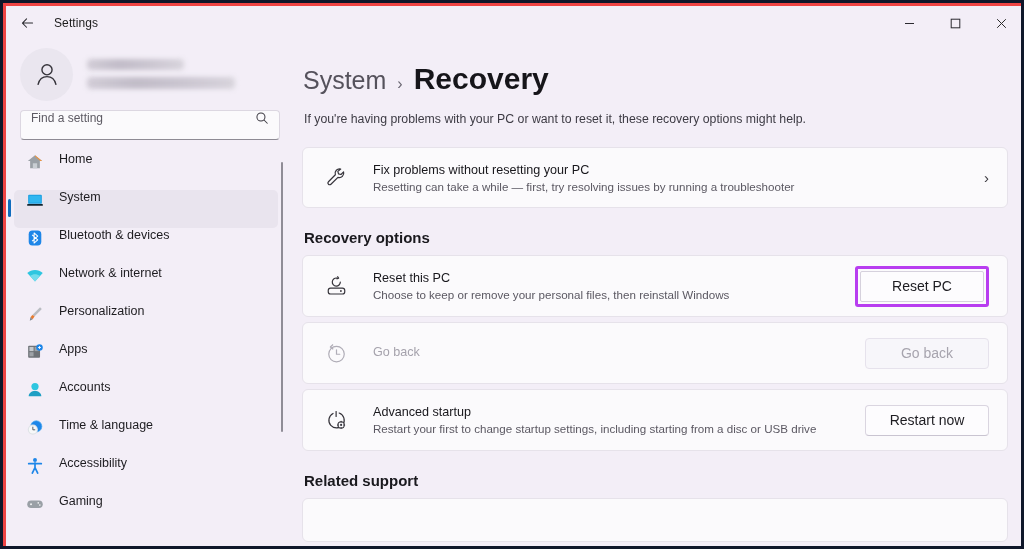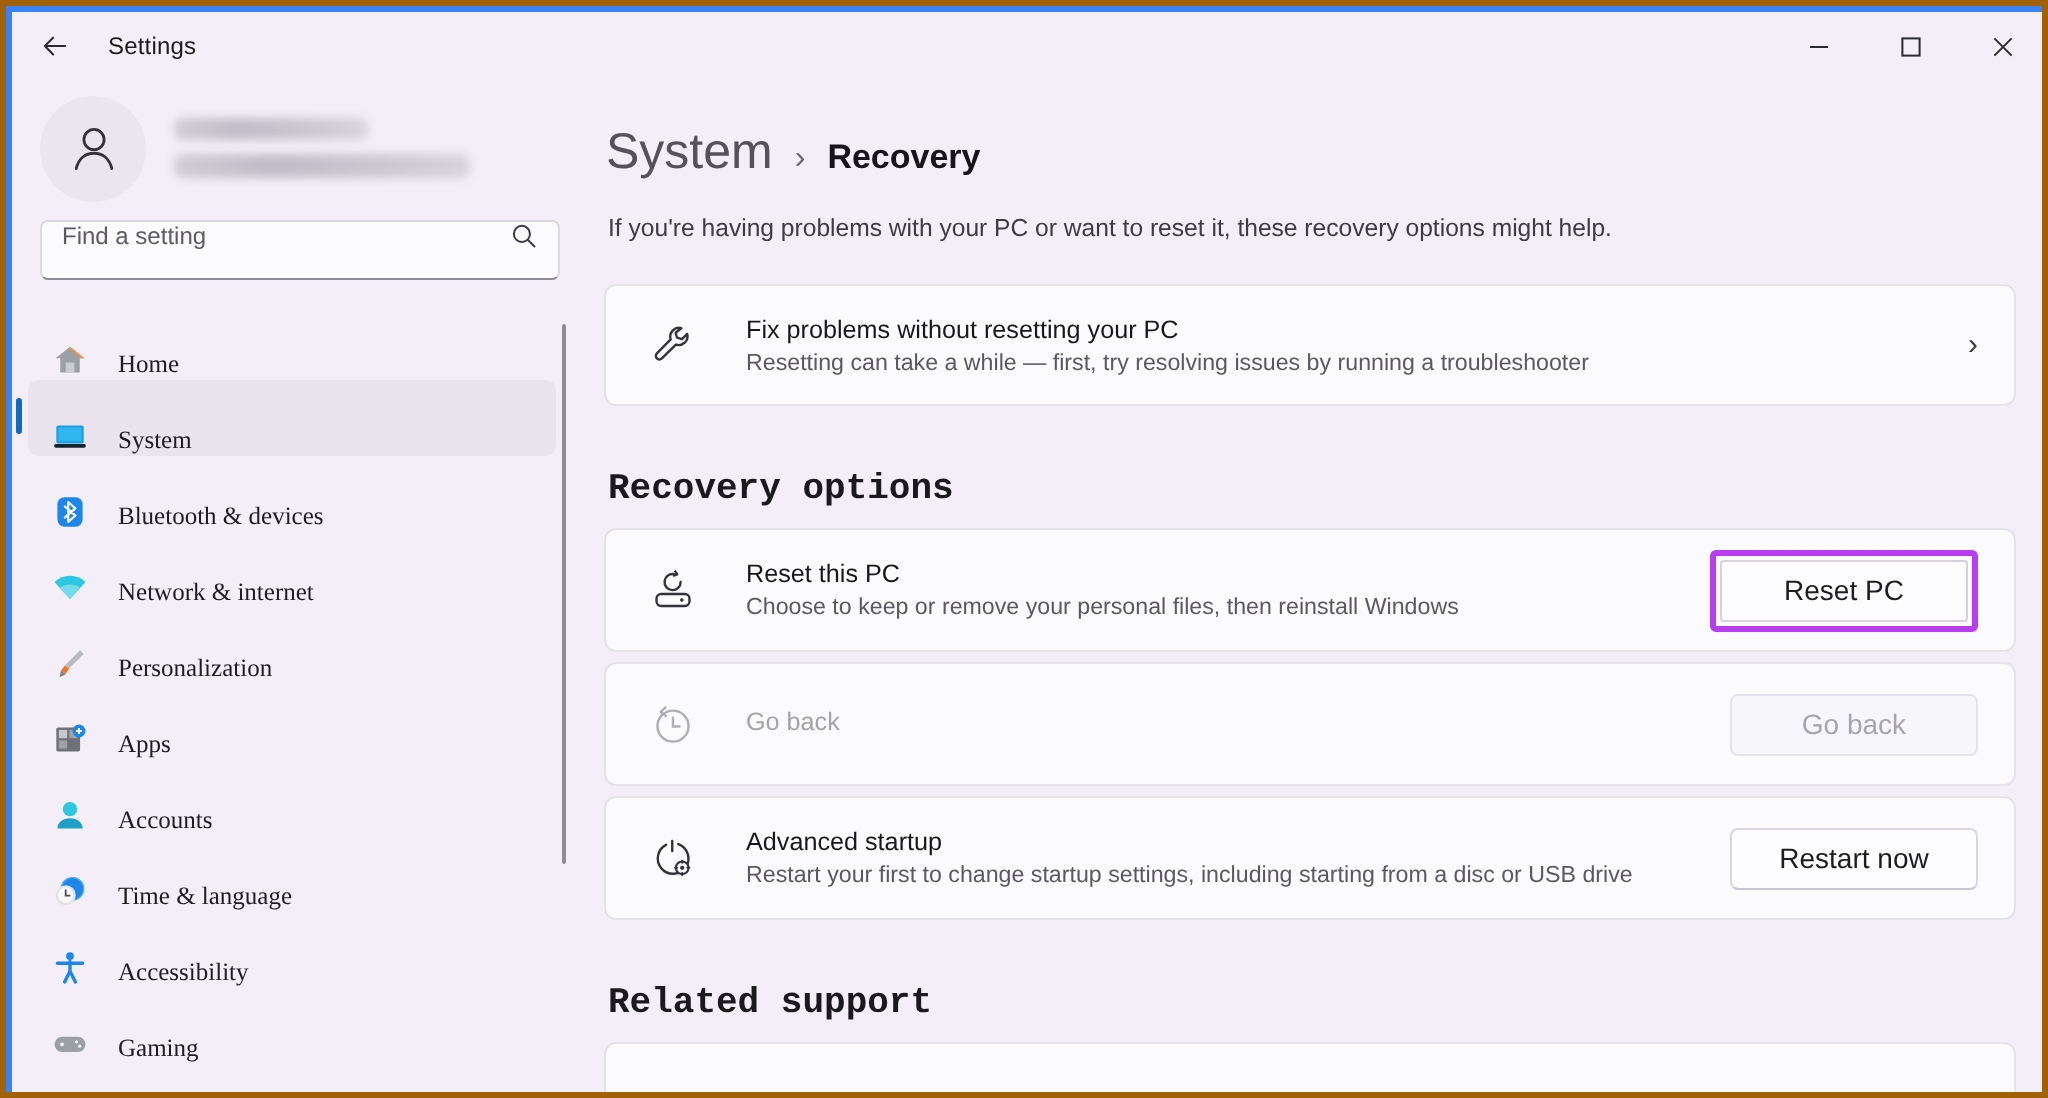--- a/index.html
+++ b/index.html
@@ -5,22 +5,22 @@
   * { box-sizing: border-box; margin: 0; padding: 0; }
   html, body {
     width: 1024px; height: 549px;
     overflow: hidden;
     font-family: "Liberation Sans", sans-serif;
     background: #f3eff7;
   }
   
   #frame {
     position: absolute; inset: 0;
-    border: 3px solid #a16207;
-    background: #3b82f6;
+    border: 3px solid #0f172a;
+    background: #ef4444;
     overflow: hidden;
   }
   #window {
     position: absolute;
     left: 3px; top: 3px;
     width: 1018px; height: 543px;
     background: #f3eef7;
     display: flex;
     flex-direction: column;
   }
@@ -121,27 +121,26 @@
   .navscroll {
     flex: 1;
     overflow: hidden;
     position: relative;
     padding-top: 4px;
   }
   .navlist { padding-left: 8px; padding-right: 16px; }
   .navitem {
     height: 38px;
     display: flex;
-    align-items: flex-end;
+    align-items: flex-start;
     border-radius: 5px;
     padding-left: 10px;
     position: relative;
     cursor: pointer;
     margin-bottom: 0px;
-    font-family: Liberation Serif, serif;
   }
   .navitem.selected { background: #e9e4ee; }
   .navitem.selected::before {
     content: "";
     position: absolute;
     left: -6px; top: 9px;
     width: 3px; height: 18px;
     border-radius: 2px;
     background: #0f6cbd;
   }
@@ -179,36 +178,35 @@
     margin-bottom: 16px;
     padding-left: 1px;
   }
   .bc-parent {
     font-size: 25px;
     color: #55525c;
     cursor: pointer;
   }
   .bc-sep { font-size: 16px; color: #6a6772; }
   .bc-current {
-    font-size: 17px;
+    font-size: 30px;
     font-weight: bold;
     color: #16151a;
   }
   .intro {
     font-size: 12.3px;
     color: #3d3b44;
     margin-bottom: 21px;
     padding-left: 2px;
   }
   .section-title {
-    font-size: 18px;
+    font-size: 15px;
     font-weight: bold;
     color: #1a191e;
-    margin: 32px 0 9px 2px;
-    font-family: Liberation Mono, monospace;
+    margin: 21px 0 9px 2px;
   }
   .card {
     background: #fbfafc;
     border: 1px solid #e6e2ea;
     border-radius: 6px;
     display: flex;
     align-items: center;
     padding: 0 18px 0 18px;
     min-height: 62px;
   }

